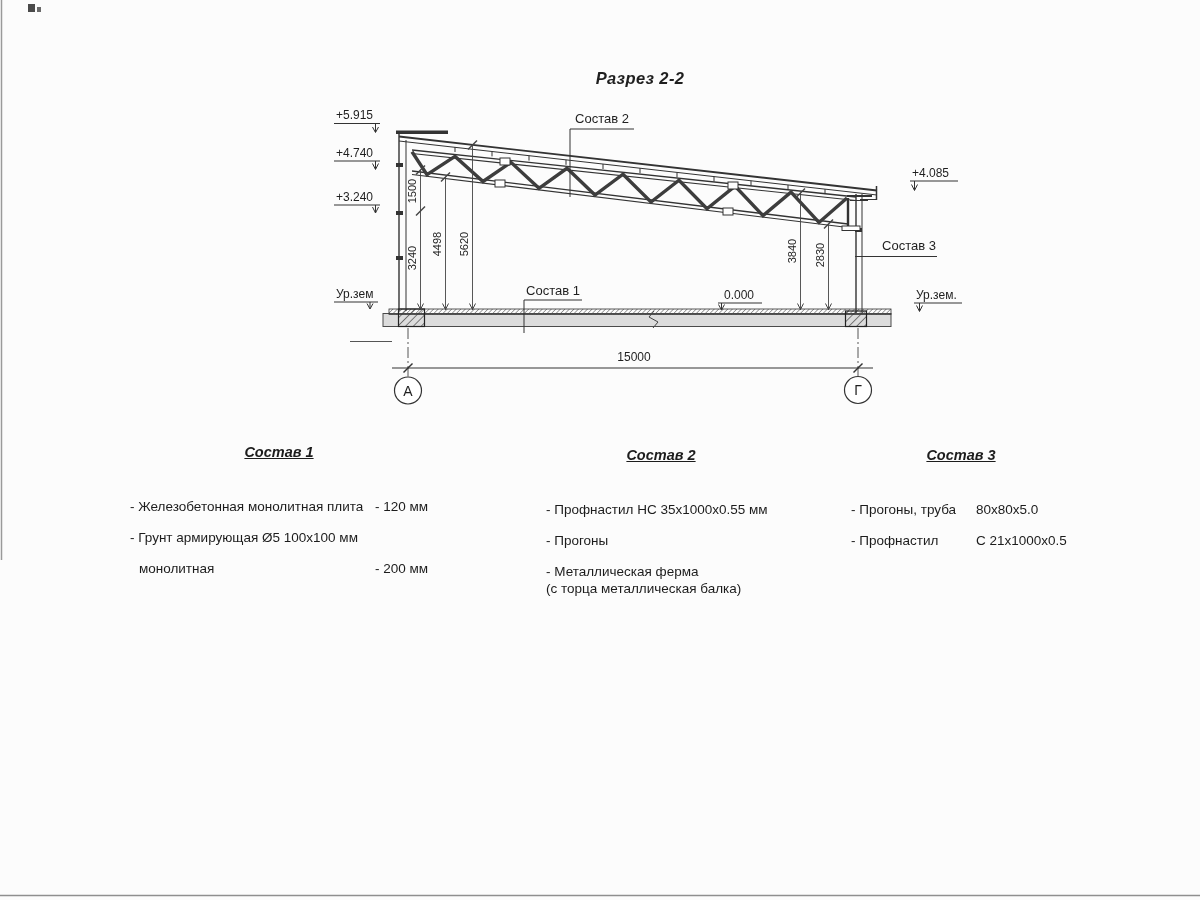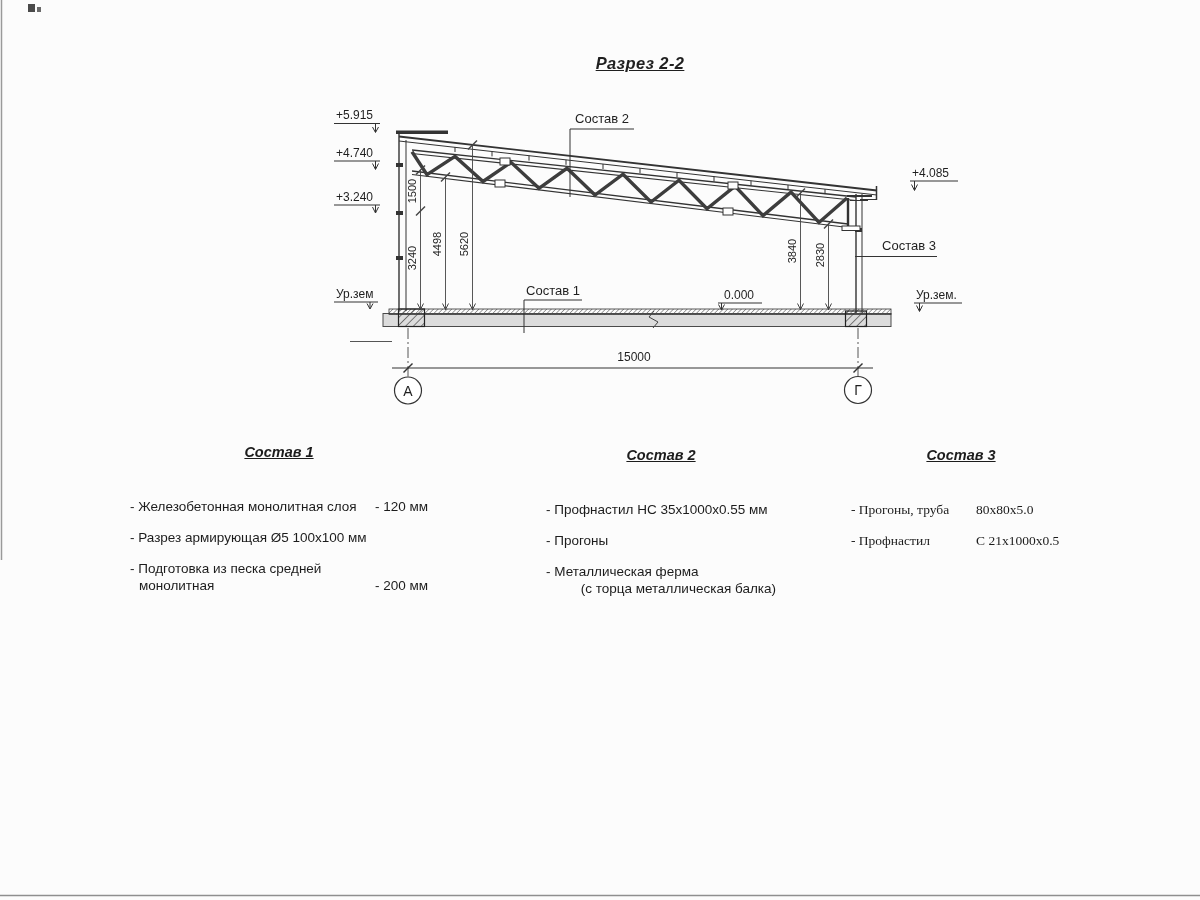--- a/index.html
+++ b/index.html
@@ -9,37 +9,36 @@
     font-family:"Liberation Sans", sans-serif;
     color:#1f1f1f;
     position:relative;
     overflow:hidden;
   }
   .page{position:absolute;inset:0;}
   svg{position:absolute;left:0;top:0;}
   svg text{fill:#1f1f1f;font-family:"Liberation Sans",sans-serif;}
 
   .dwg-title{
-    position:absolute;left:540px;top:54px;width:200px;
+    position:absolute;left:540px;top:69px;width:200px;
     text-align:center;
     font-size:16.5px;font-style:italic;font-weight:bold;
-    text-decoration:underline;
     letter-spacing:.4px;
   }
 
   .legend{position:absolute;font-size:13.5px;line-height:17px;color:#1c1c1c;}
   .legend .ltitle{
     text-align:center;font-size:14.5px;font-style:italic;font-weight:bold;
     text-decoration:underline;margin:0 0 37px 0;
   }
   .legend .item{position:relative;margin:0 0 14px 0;}
   .legend .l2{padding-left:9px;}
-  .legend .l2.noindent{padding-left:0;text-align:right;}
+  .legend .l2.noindent{padding-left:0;}
   .legend .val{position:absolute;right:0;bottom:0;white-space:nowrap;}
-  .legend .row{display:flex;font-family:Liberation Serif, serif;}
+  .legend .row{display:flex;}
   .legend .row .lab{width:125px;flex:0 0 auto;}
   #col1{left:130px;top:444px;width:298px;}
   #col2{left:546px;top:447px;width:230px;}
   #col3{left:851px;top:447px;width:220px;}
 </style>
 </head>
 <body>
 
 <div class="page">
 
@@ -232,28 +231,27 @@
       </g>
       <line x1="350" y1="341.5" x2="392" y2="341.5" stroke="#555" stroke-width="1"></line>
     </g>
   </svg>
 
   <div class="dwg-title">Разрез 2-2</div>
 
   <div class="legend" id="col1">
     <div class="ltitle">Состав 1</div>
     <div class="item">
-      <div>- Железобетонная  монолитная слоя</div>
+      <div>- Железобетонная  монолитная плита</div>
       <span class="val">- 120 мм</span>
     </div>
     <div class="item">
-      <div>- Разрез армирующая Ø5 100x100 мм</div>
-    </div>
-    <div class="item">
-      <div>- Подготовка из песка средней</div>
+      <div>- Грунт армирующая Ø5 100x100 мм</div>
+    </div>
+    <div class="item">
       <div class="l2">монолитная</div>
       <span class="val">- 200 мм</span>
     </div>
   </div>
 
   <div class="legend" id="col2">
     <div class="ltitle">Состав 2</div>
     <div class="item">
       <div>- Профнастил НС 35x1000x0.55 мм</div>
     </div>

